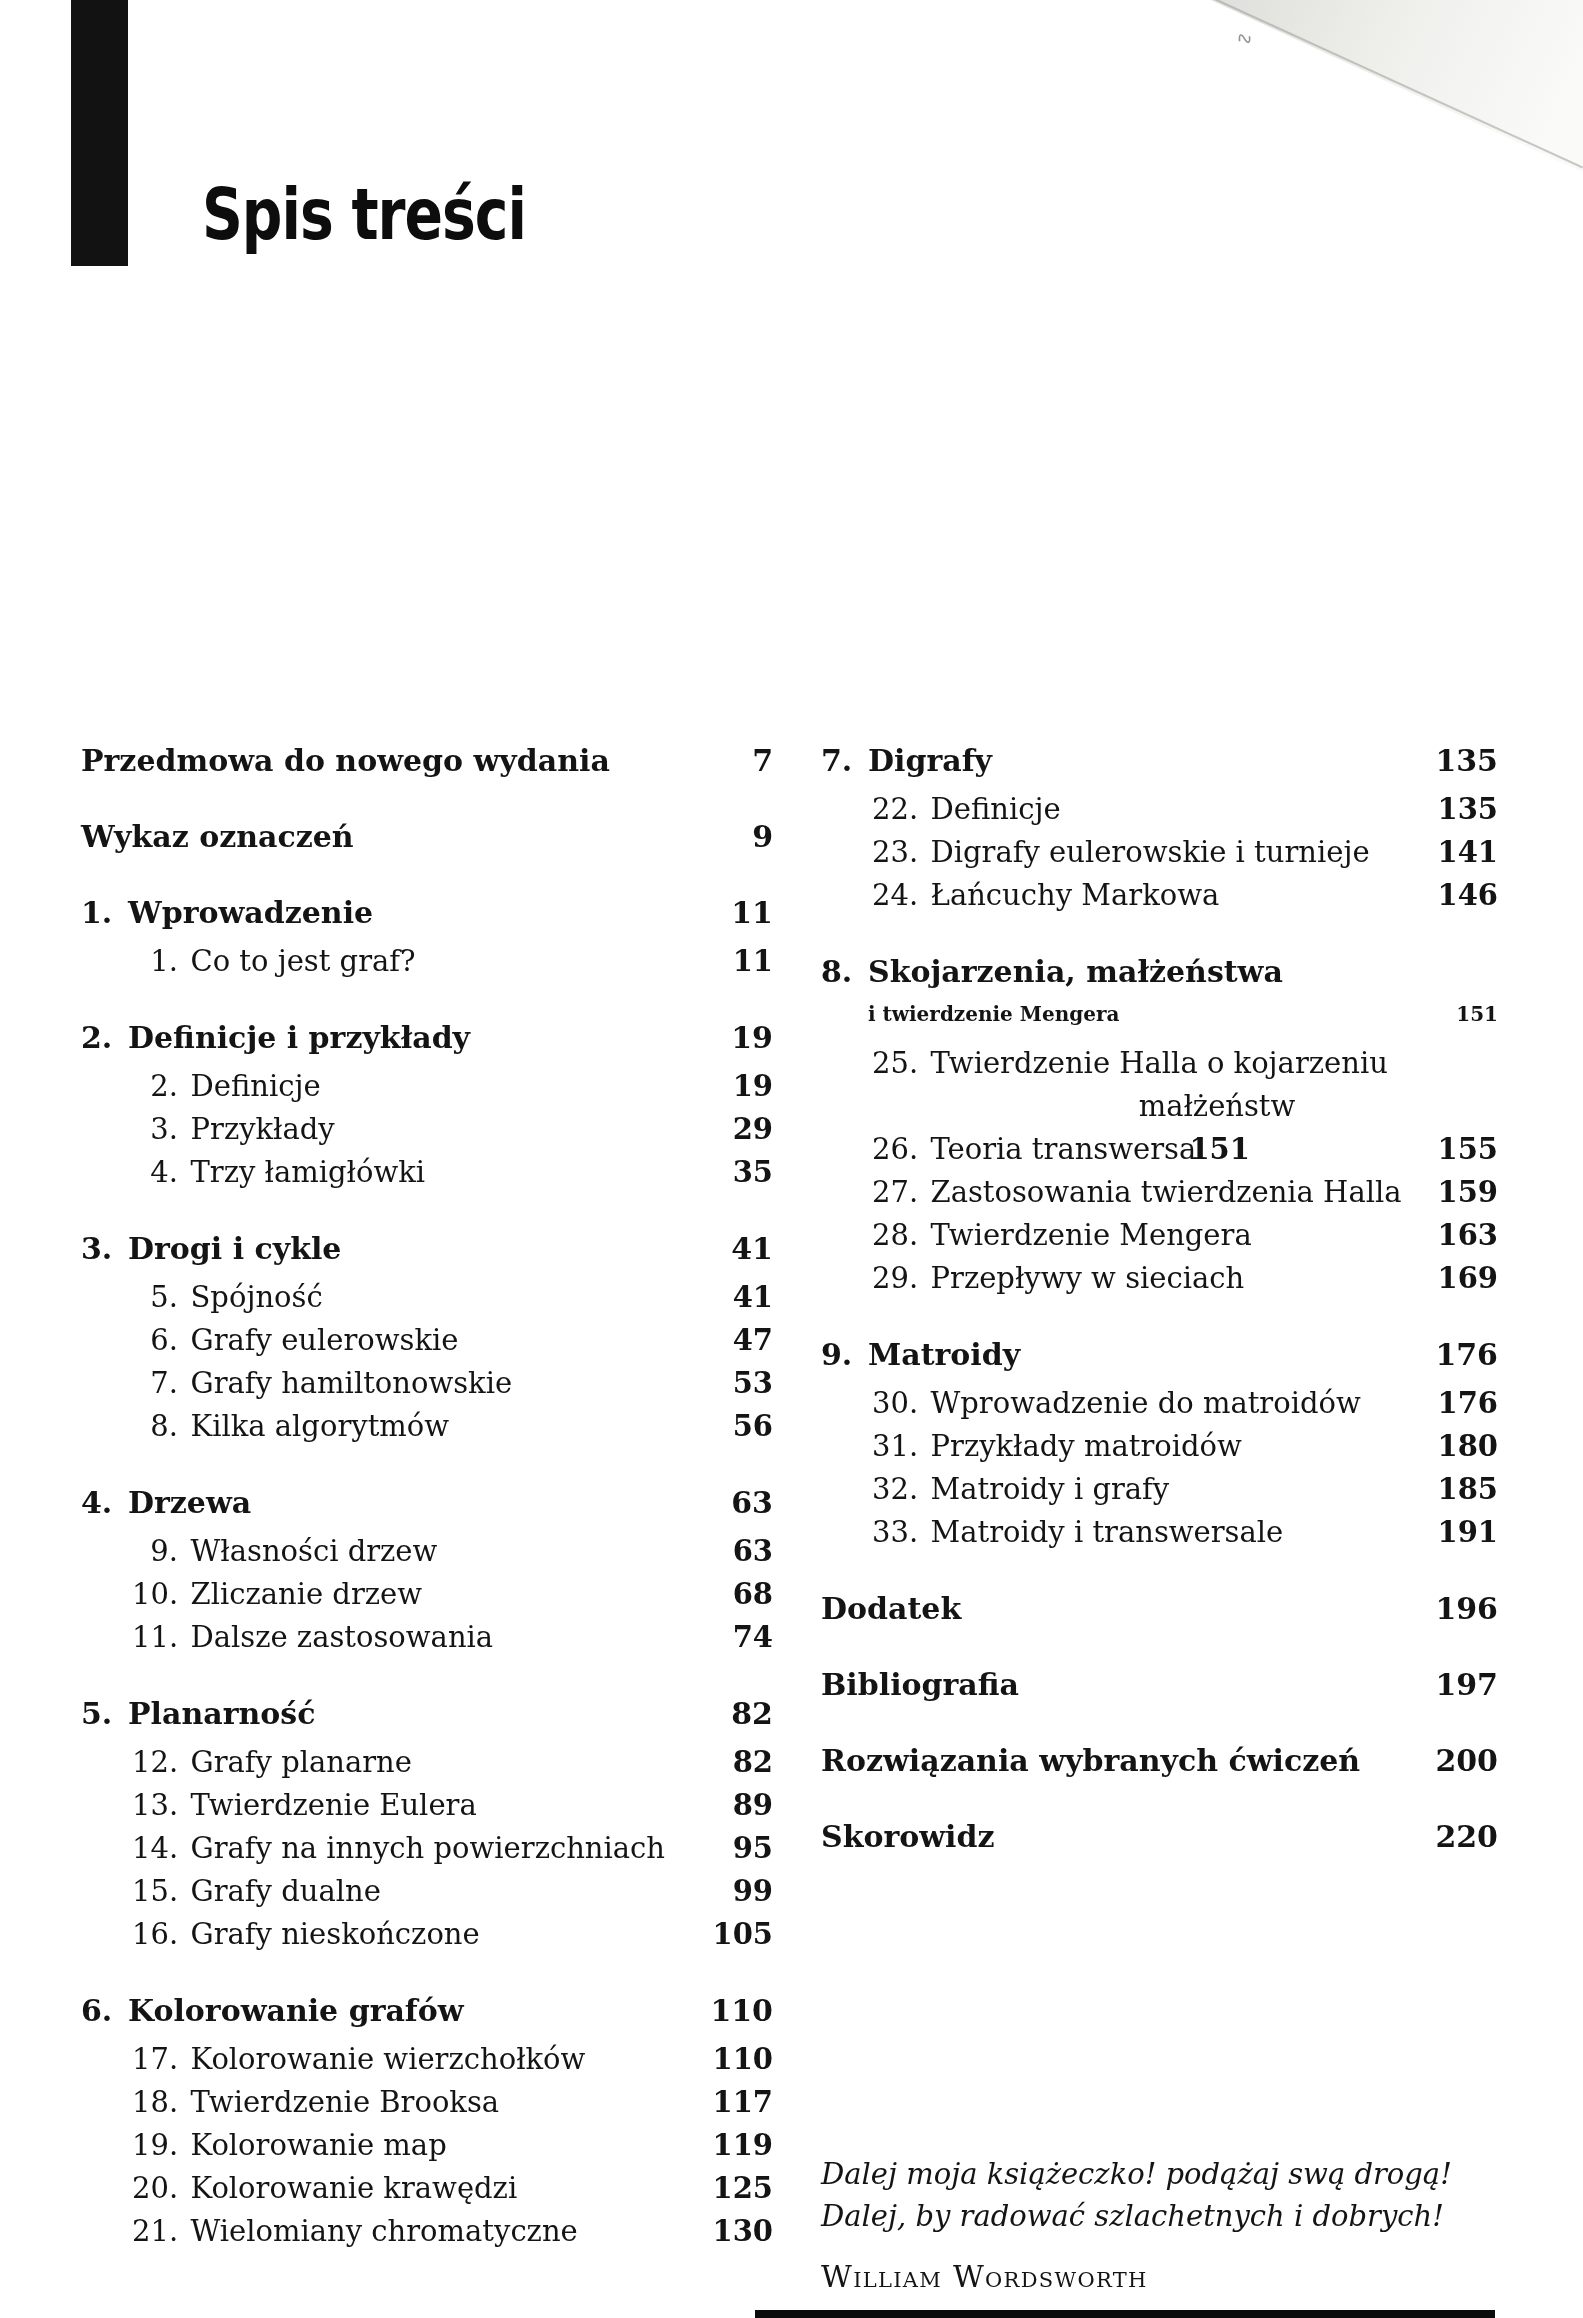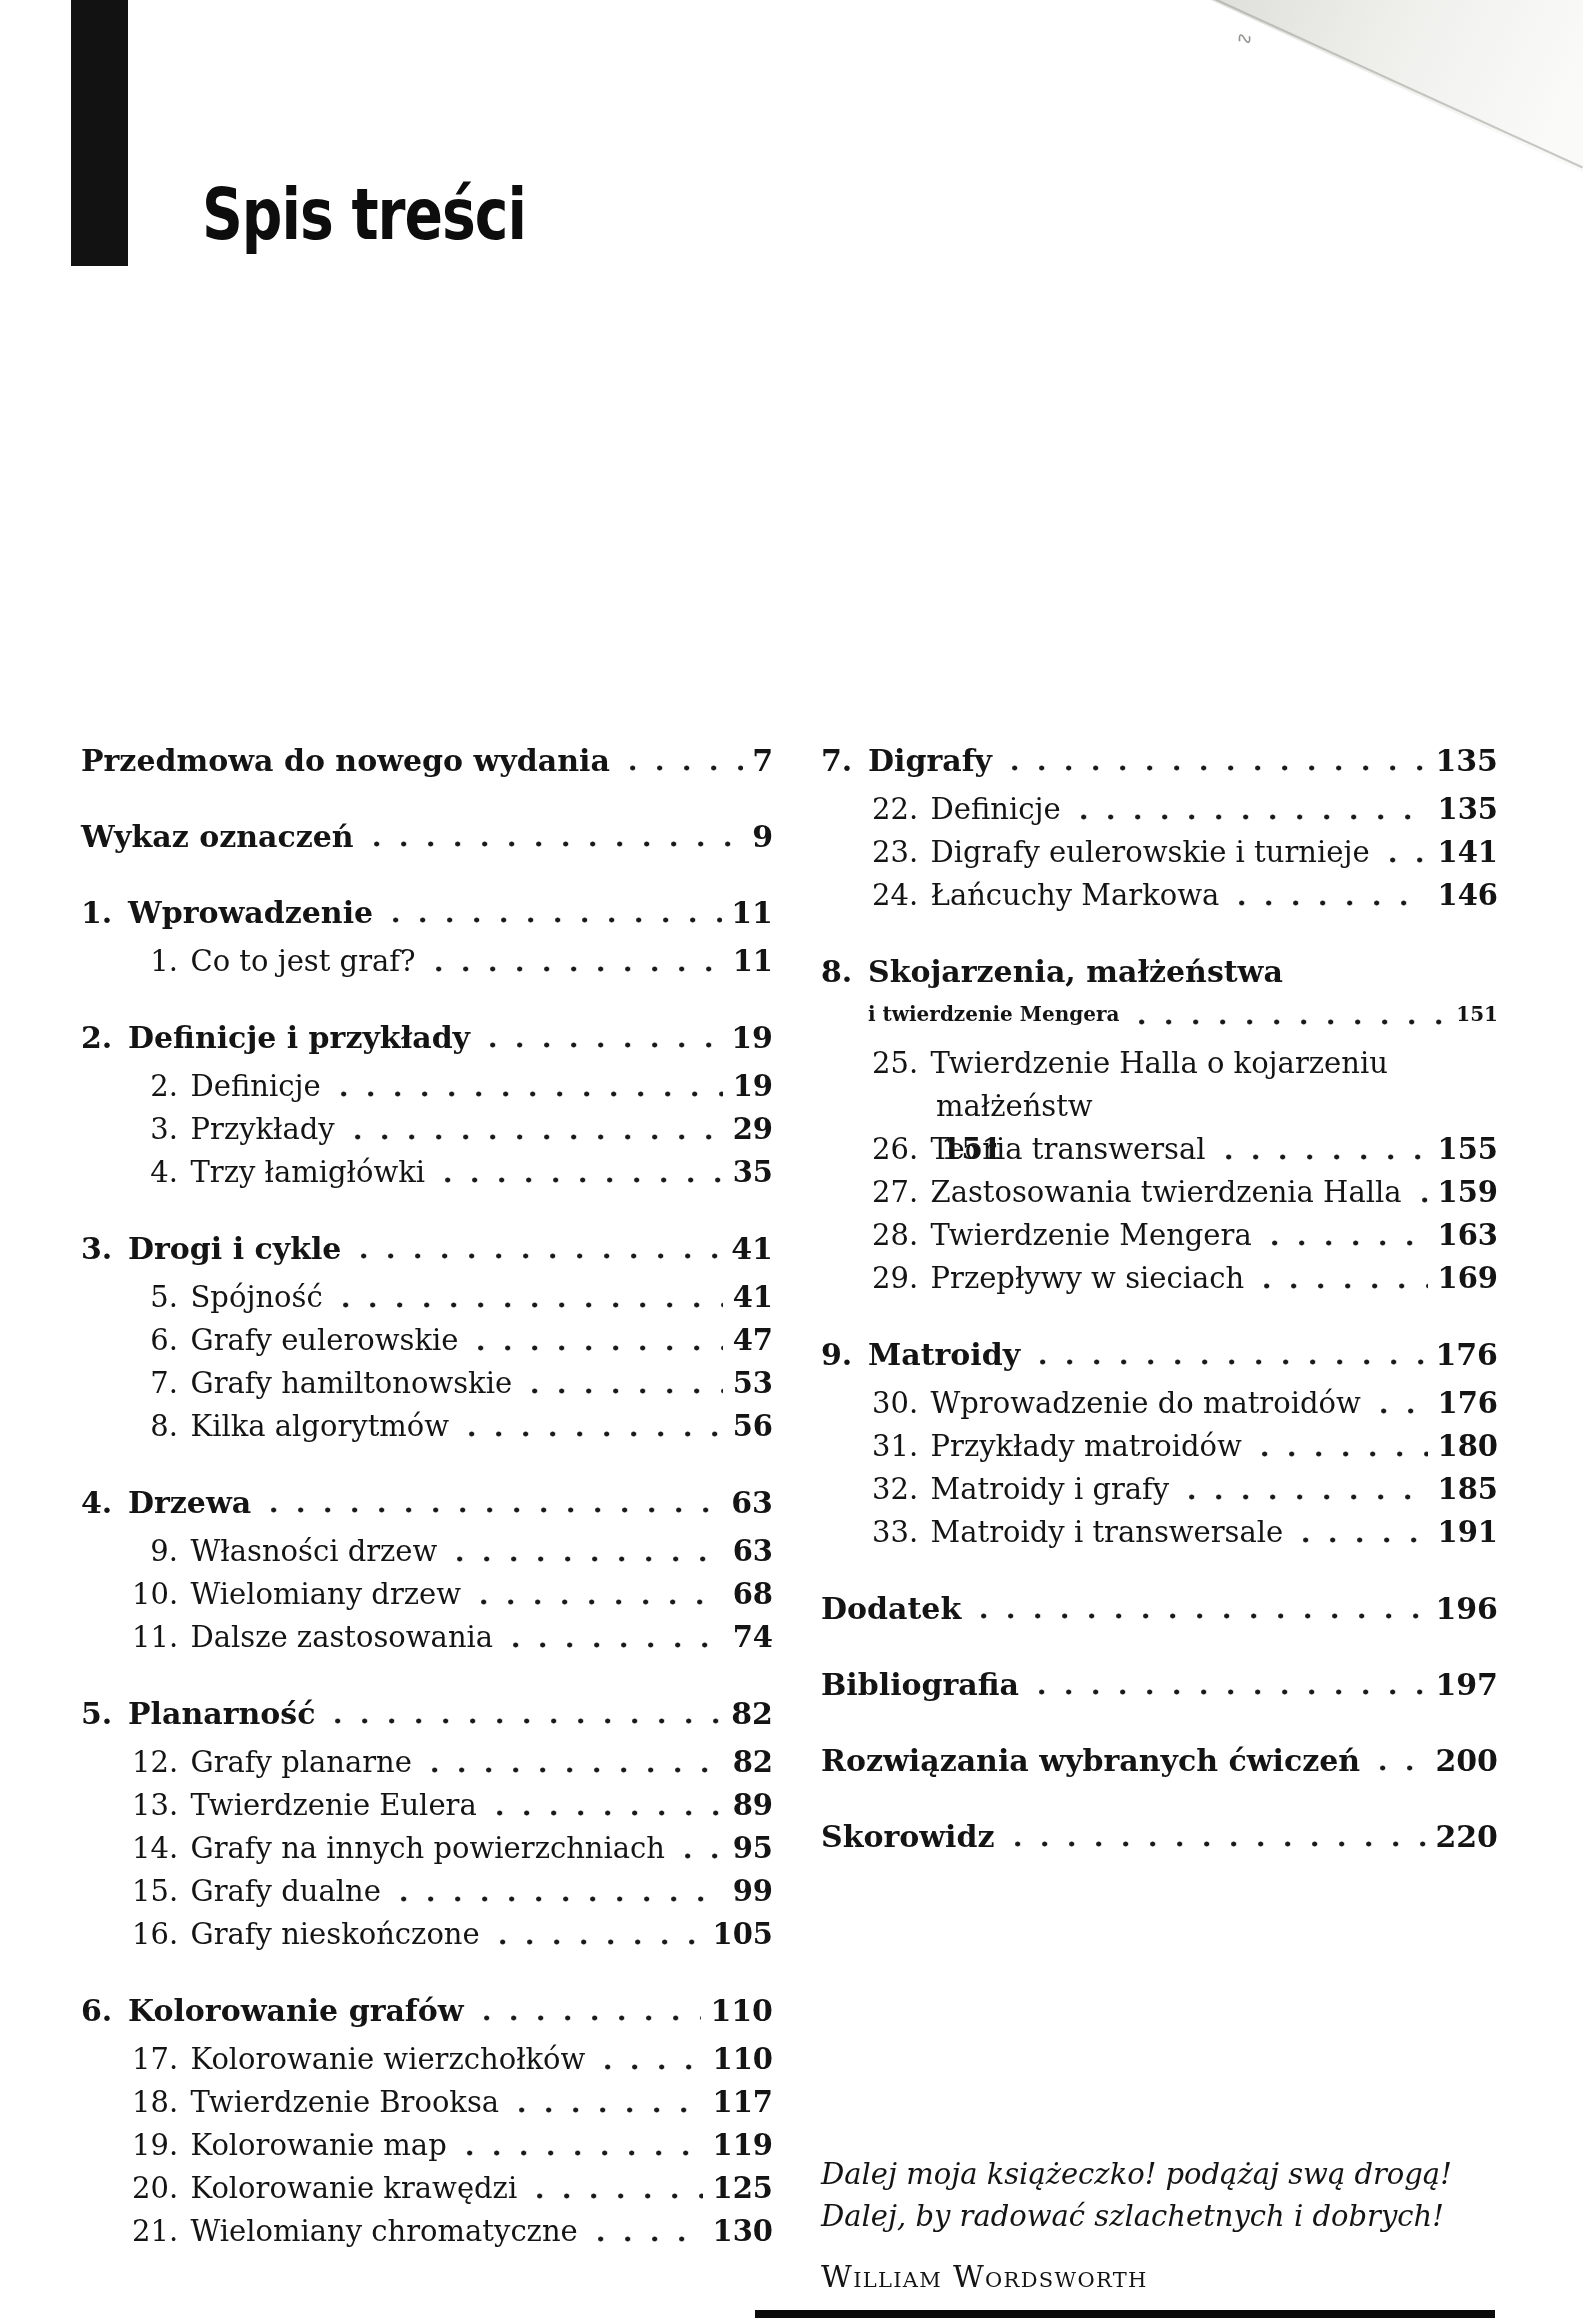--- a/index.html
+++ b/index.html
@@ -49,21 +49,21 @@
   .bottom-edge-bar {
     position:absolute; left:755px; bottom:0.7px; width:740px; height:8.6px;
     background:#0b0b0b;
   }
 
   
   .col { position:absolute; top:739px; }
   .col-left  { left:81px;  width:692px; }
   .col-right { left:821px; width:677px; }
 
-  .r { display:flex; height:43px; }
+  .r { display:flex; height:43px;align-items:center; }
   .r > span { line-height:43px; white-space:nowrap; }
 
   .ch  { font-weight:700; font-size:30px; margin-top:33px; }
   .ch2 { font-weight:700; font-size:20px; padding-left:47px; }
   .sec { font-size:29px; padding-left:51px; }
   .sec2{ font-size:29px; padding-left:115px;flex-direction:column; }
   .ch + .sec, .ch2 + .sec { margin-top:6px; }
   .col .r:first-child { margin-top:0; }
 
   .ch  .num { width:47px; }
@@ -185,21 +185,21 @@
       <span class="pageno">63</span>
     </div>
     <div class="r sec">
       <span class="num">9.</span>
       <span class="lab">Własności drzew</span>
       <span class="leader"></span>
       <span class="pageno">63</span>
     </div>
     <div class="r sec">
       <span class="num">10.</span>
-      <span class="lab">Wielomiany drzew</span>
+      <span class="lab">Zliczanie drzew</span>
       <span class="leader"></span>
       <span class="pageno">68</span>
     </div>
     <div class="r sec">
       <span class="num">11.</span>
       <span class="lab">Dalsze zastosowania</span>
       <span class="leader"></span>
       <span class="pageno">74</span>
     </div>
     <div class="r ch">

